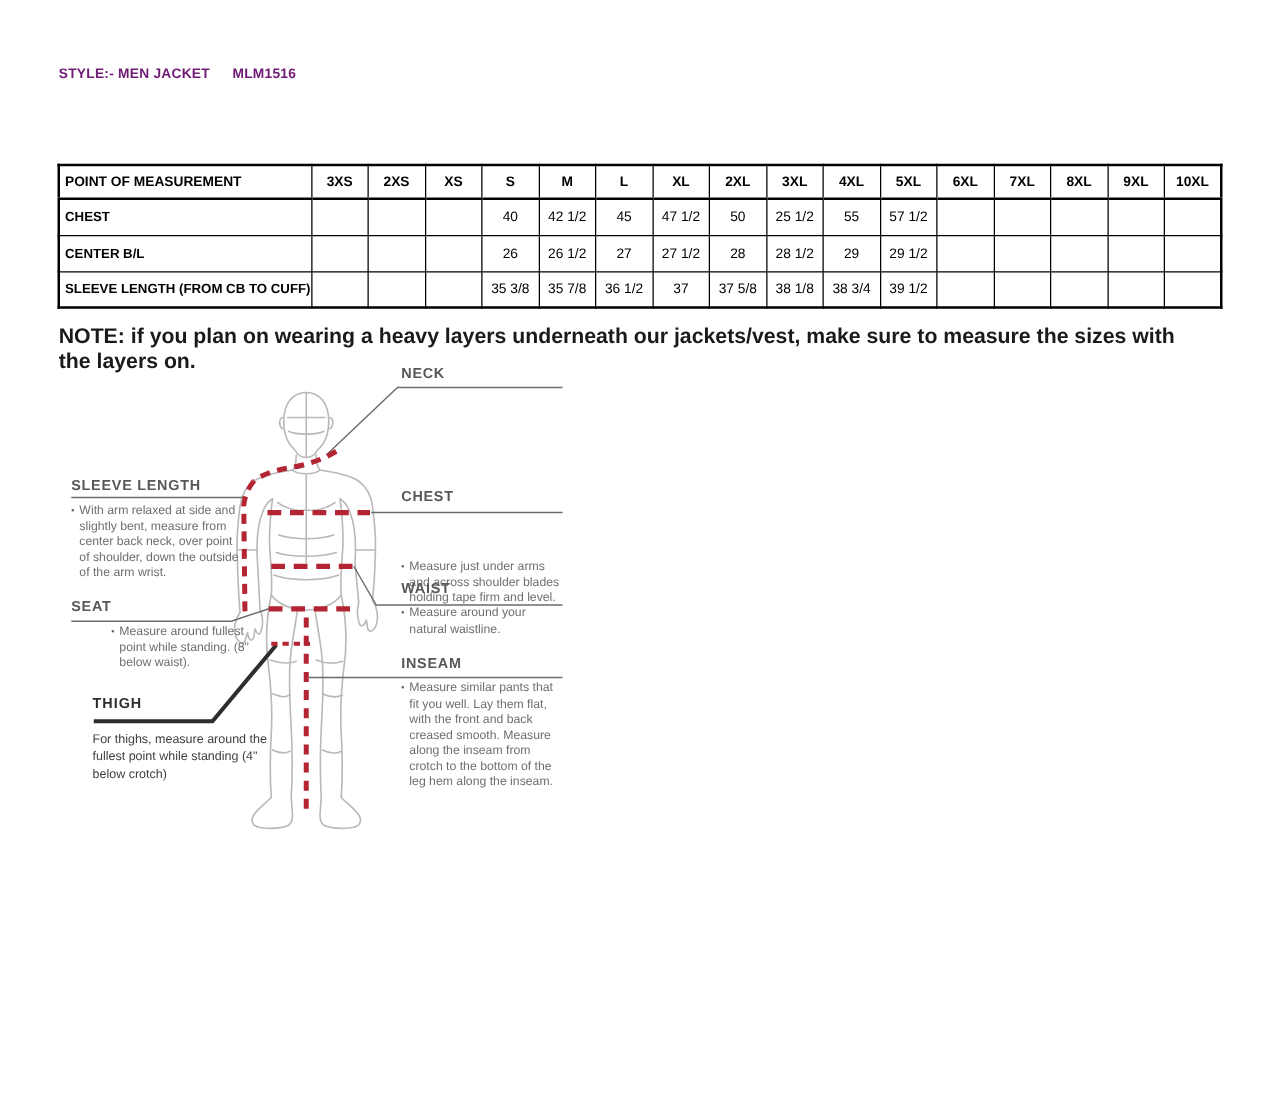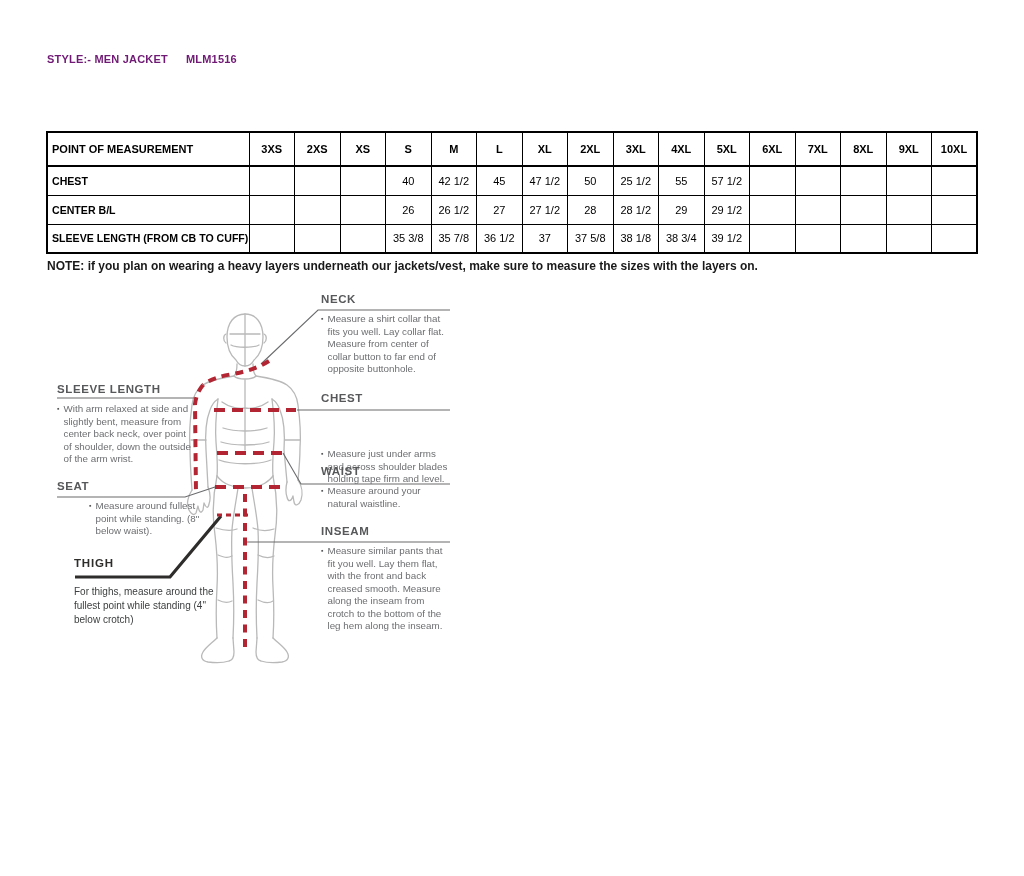--- a/index.html
+++ b/index.html
@@ -7,28 +7,28 @@
   .abs { position:absolute; }
 
   
   #doc-title { left:47px; top:53px; font-size:11px; font-weight:bold; color:#701a75; letter-spacing:0.2px; }
   #doc-title .code { margin-left:18px; }
 
   
   #size-table-wrap { left:46px; top:131px; }
   table#size-table { border-collapse:collapse; table-layout:fixed; width:931px; border:2.5px solid #000; }
   #size-table th, #size-table td { border:1.6px solid #000; font-size:11px; color:#000; overflow:hidden; white-space:nowrap; }
-  #size-table thead th { height:34px; font-weight:bold; text-align:center;margin-left:45px; }
+  #size-table thead th { height:27px; font-weight:bold; text-align:center;margin-left:45px; }
   #size-table thead th.rowhead { text-align:left; padding-left:4px; border-bottom:2.2px solid #000; }
   #size-table thead th { border-bottom:2.2px solid #000; }
   #size-table tbody td { height:29px; text-align:center; font-weight:normal; }
   #size-table tbody td.rowlabel { text-align:left; font-weight:bold; padding-left:4px; font-size:10.6px; }
 
   
-  #note-line { left:47px; top:259px; font-size:12px; font-weight:bold; color:#1a1a1a; width:920px; }
+  #note-line { left:47px; top:259px; font-size:17px; font-weight:bold; color:#1a1a1a; width:920px; }
 
   
   #diagram-svg { left:40px; top:290px; }
 
   .measure-label { position:absolute; }
   .m-title { font-size:11.5px; font-weight:600; color:#57585a; letter-spacing:0.6px; }
   .m-title.dark { color:#2e2d2c; font-weight:700; letter-spacing:0.8px; }
   .m-desc { display:flex; margin-top:8px; font-size:9.8px; line-height:12.5px; color:#6d6e71; }
   .m-desc .bullet { font-size:7px; line-height:12.5px; margin-right:4px; color:#58595b; }
   .m-desc .txt { flex:1; }
@@ -222,24 +222,20 @@
   </div>
 </div>
 
 <div class="abs measure-label" style="left:74px; top:557px; width:160px;">
   <div class="m-title dark">THIGH</div>
   <div class="thigh-desc" style="width:145px;">For thighs, measure around the fullest point while standing (4" below crotch)</div>
 </div>
 
 <div class="abs measure-label" style="left:321px; top:293px; width:140px;">
   <div class="m-title">NECK</div>
-  <div class="m-desc" style="width:130px;">
-    <span class="bullet">▪</span>
-    <span class="txt">Measure a shirt collar that fits you well. Lay collar flat. Measure from center of collar button to far end of opposite buttonhole.</span>
-  </div>
 </div>
 
 <div class="abs measure-label" style="left:321px; top:392px; width:140px;">
   <div class="m-title">CHEST</div>
   <div class="m-desc" style="width:132px;margin-top:44px;">
     <span class="bullet">▪</span>
     <span class="txt">Measure just under arms and across shoulder blades holding tape firm and level.</span>
   </div>
 </div>
 

